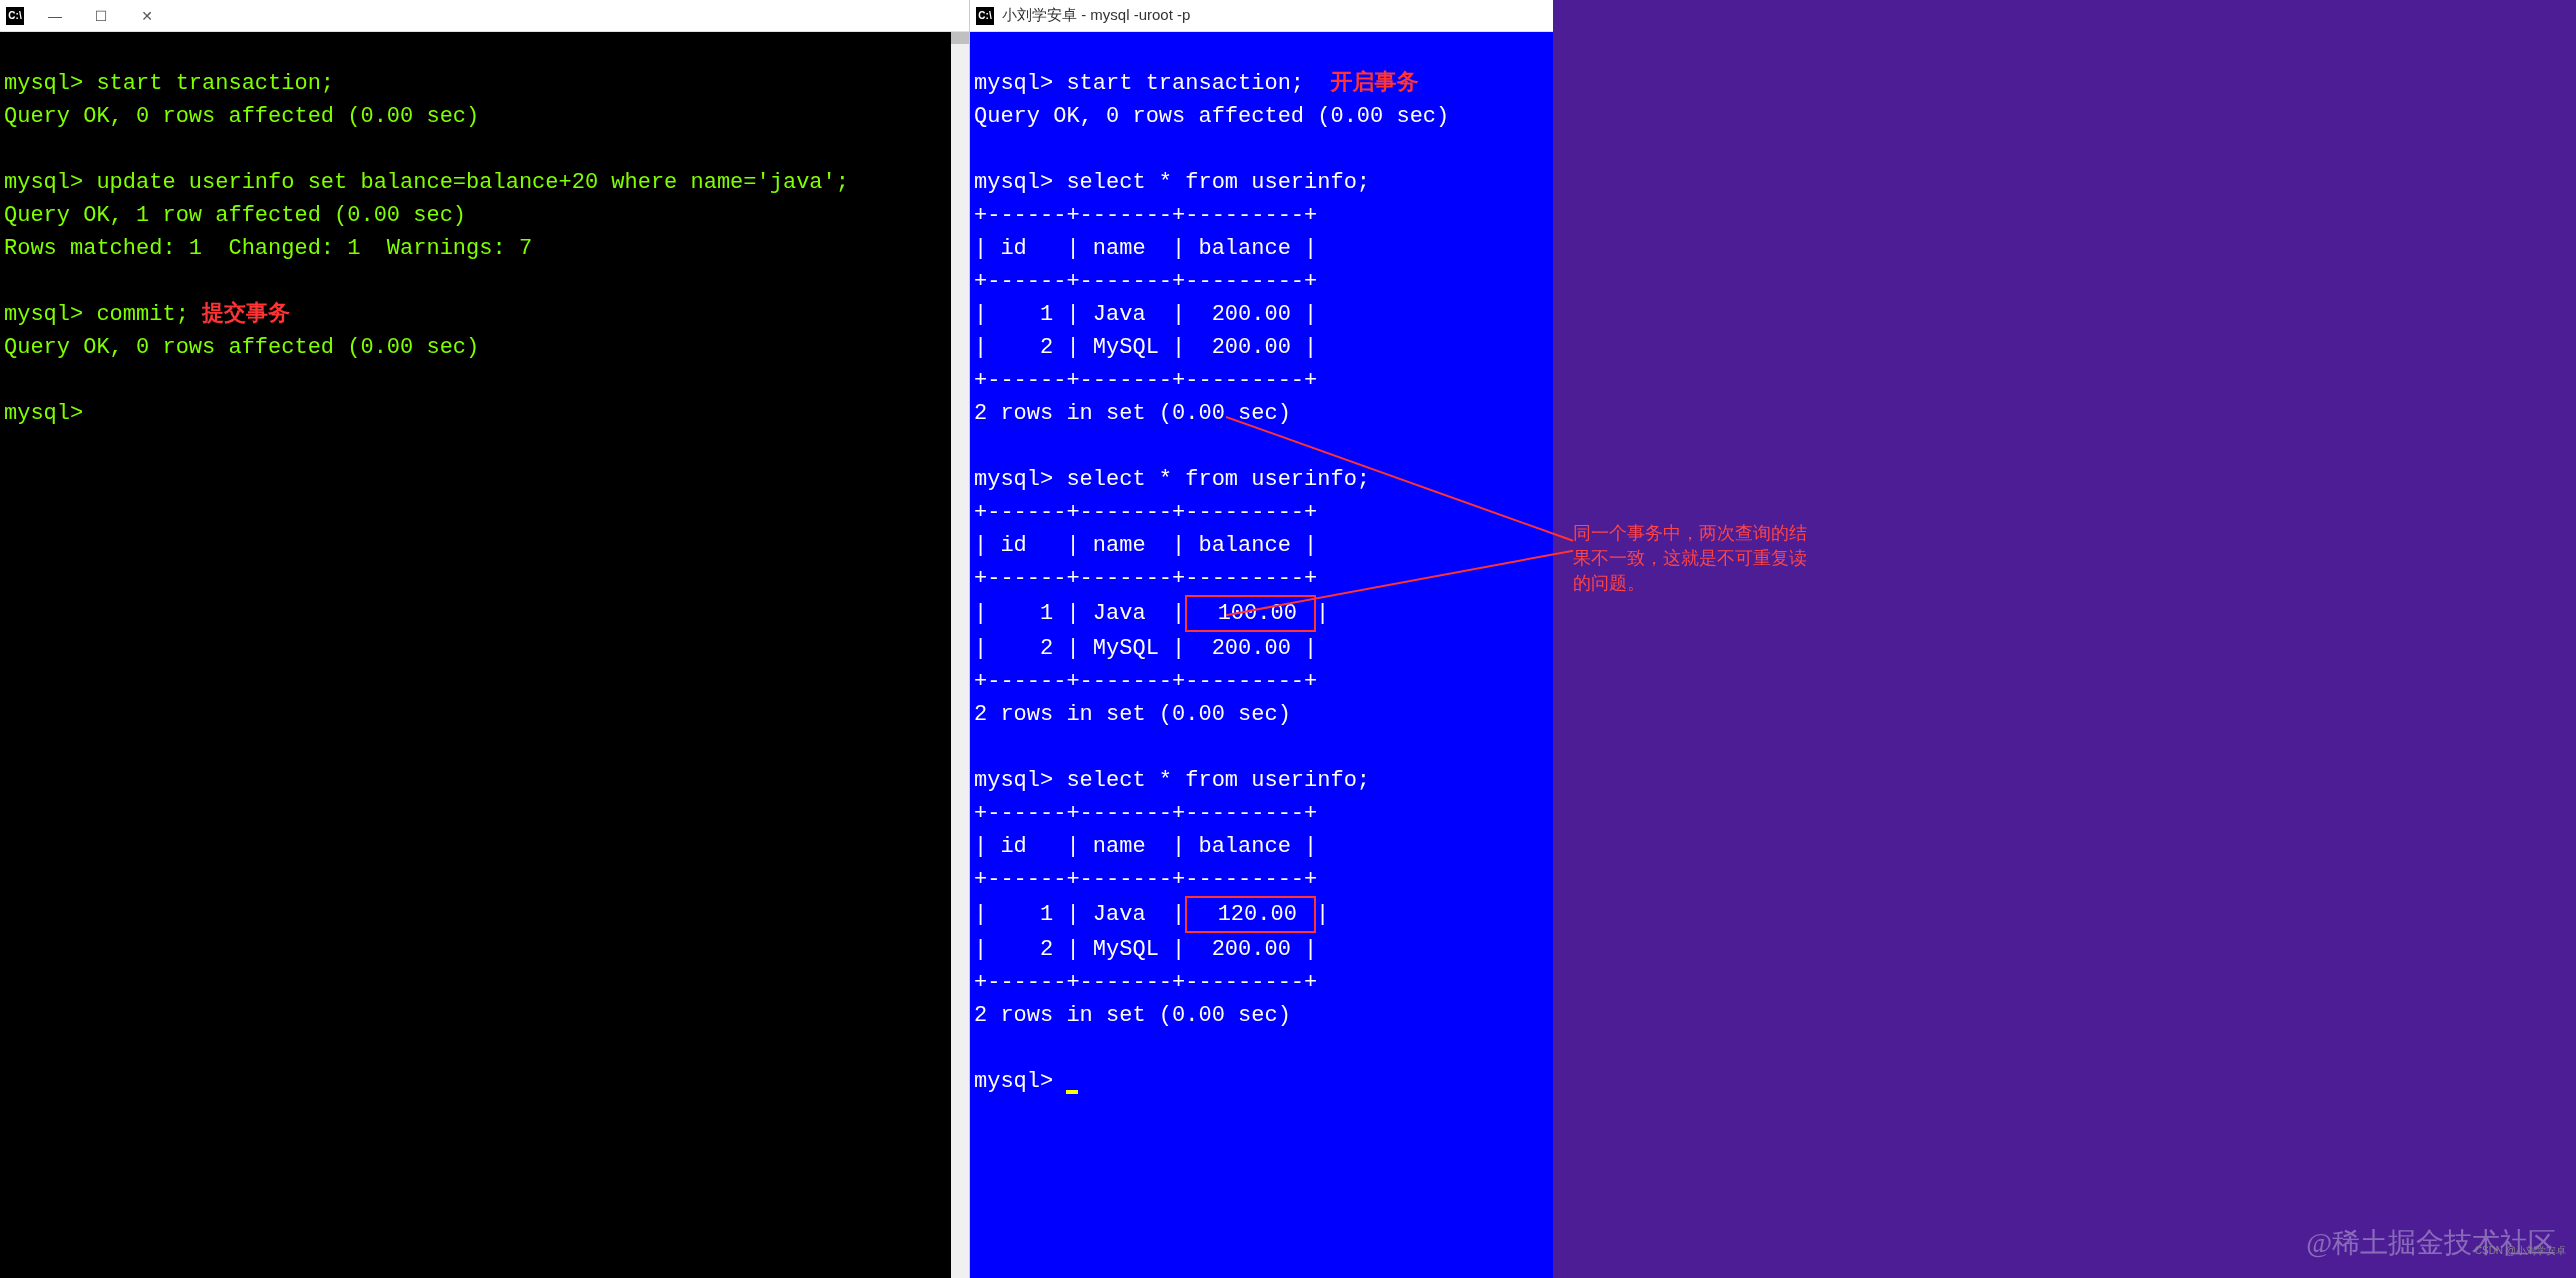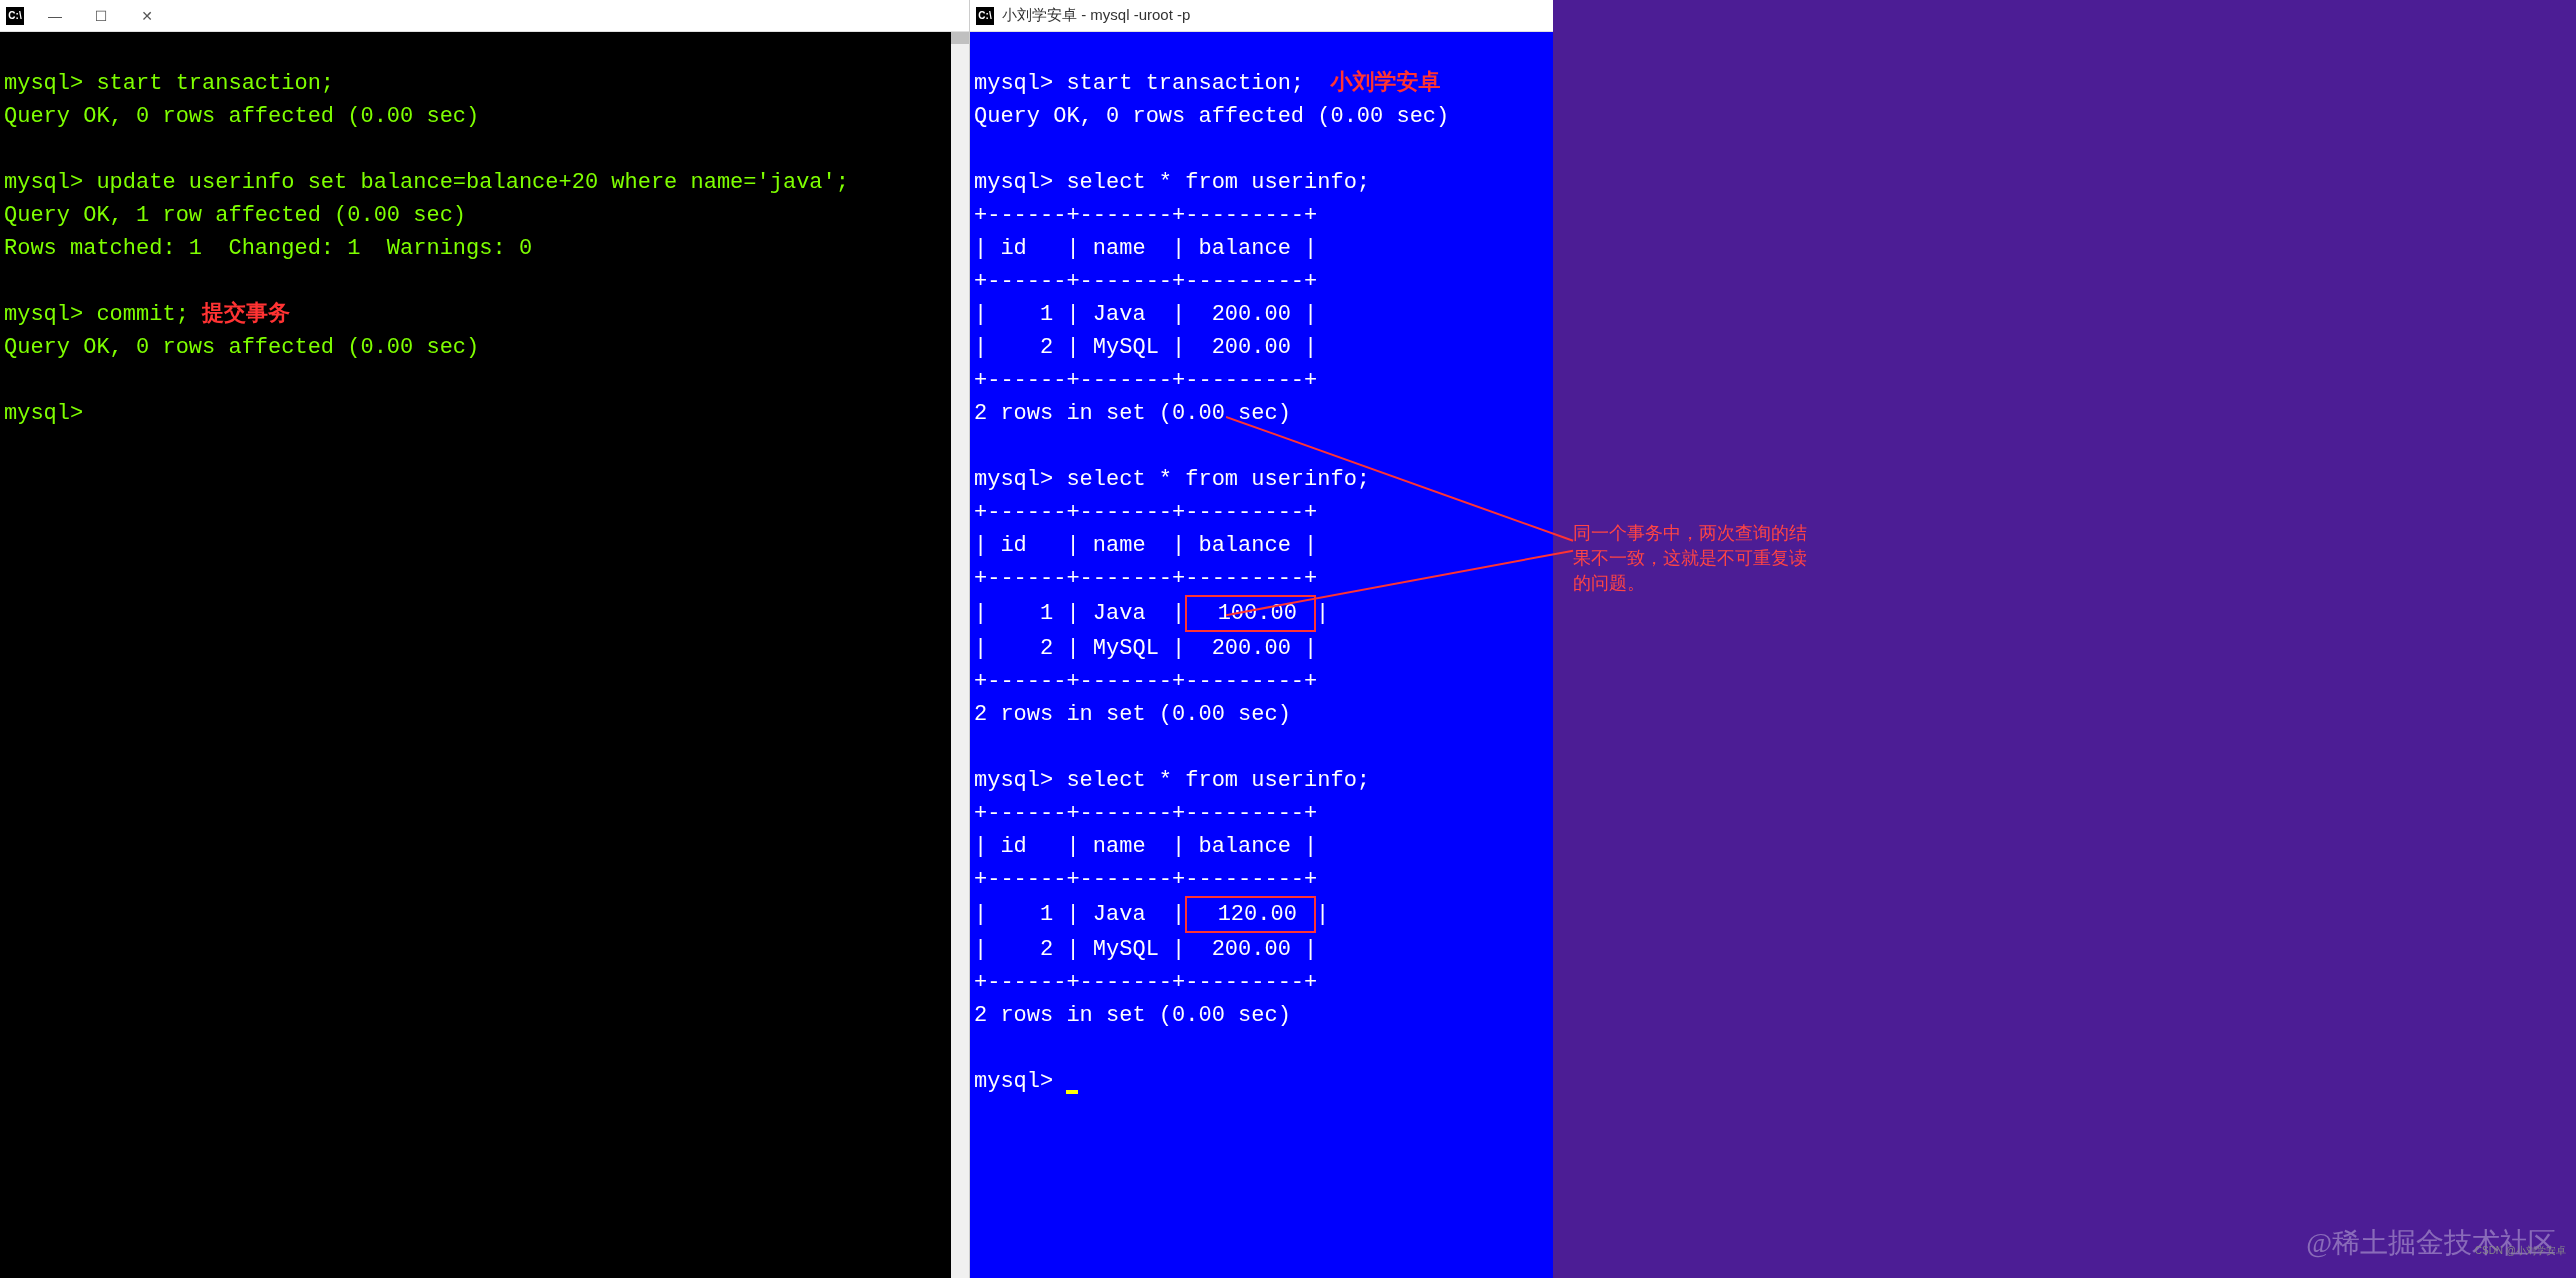--- a/index.html
+++ b/index.html
@@ -156,39 +156,39 @@
       <div class="titlebar-btn">☐</div>
       <div class="titlebar-btn">✕</div>
     </div>
   </div>
   <div class="terminal-body-left">
 <span>mysql&gt; start transaction;</span>
 <span>Query OK, 0 rows affected (0.00 sec)</span>
 <span></span>
 <span>mysql&gt; update userinfo set balance=balance+20 where name='java';</span>
 <span>Query OK, 1 row affected (0.00 sec)</span>
-<span>Rows matched: 1  Changed: 1  Warnings: 0</span>
+<span>Rows matched: 1  Changed: 1  Warnings: 7</span>
 <span></span>
 <span>mysql&gt; commit;</span><span class="annotation-red"> 提交事务</span>
 <span>Query OK, 0 rows affected (0.00 sec)</span>
 <span></span>
 <span>mysql&gt;</span>
     <div class="scrollbar-left">
       <div class="scrollbar-thumb"></div>
     </div>
   </div>
 </div>
 
 <div class="window-right">
   <div class="titlebar" style="background:#fff;">
     <span class="titlebar-icon">C:\</span>
     <span class="titlebar-text">小刘学安卓 - mysql  -uroot -p</span>
   </div>
   <div class="terminal-body-right">
-<span>mysql&gt; start transaction;</span>  <span class="annotation-red">小刘学安卓</span>
+<span>mysql&gt; start transaction;</span>  <span class="annotation-red">开启事务</span>
 <span>Query OK, 0 rows affected (0.00 sec)</span>
 <span></span>
 <span>mysql&gt; select * from userinfo;</span>
 <span>+------+-------+---------+</span>
 <span>| id   | name  | balance |</span>
 <span>+------+-------+---------+</span>
 <span>|    1 | Java  |  200.00 |</span>
 <span>|    2 | MySQL |  200.00 |</span>
 <span>+------+-------+---------+</span>
 <span>2 rows in set (0.00 sec)</span>

